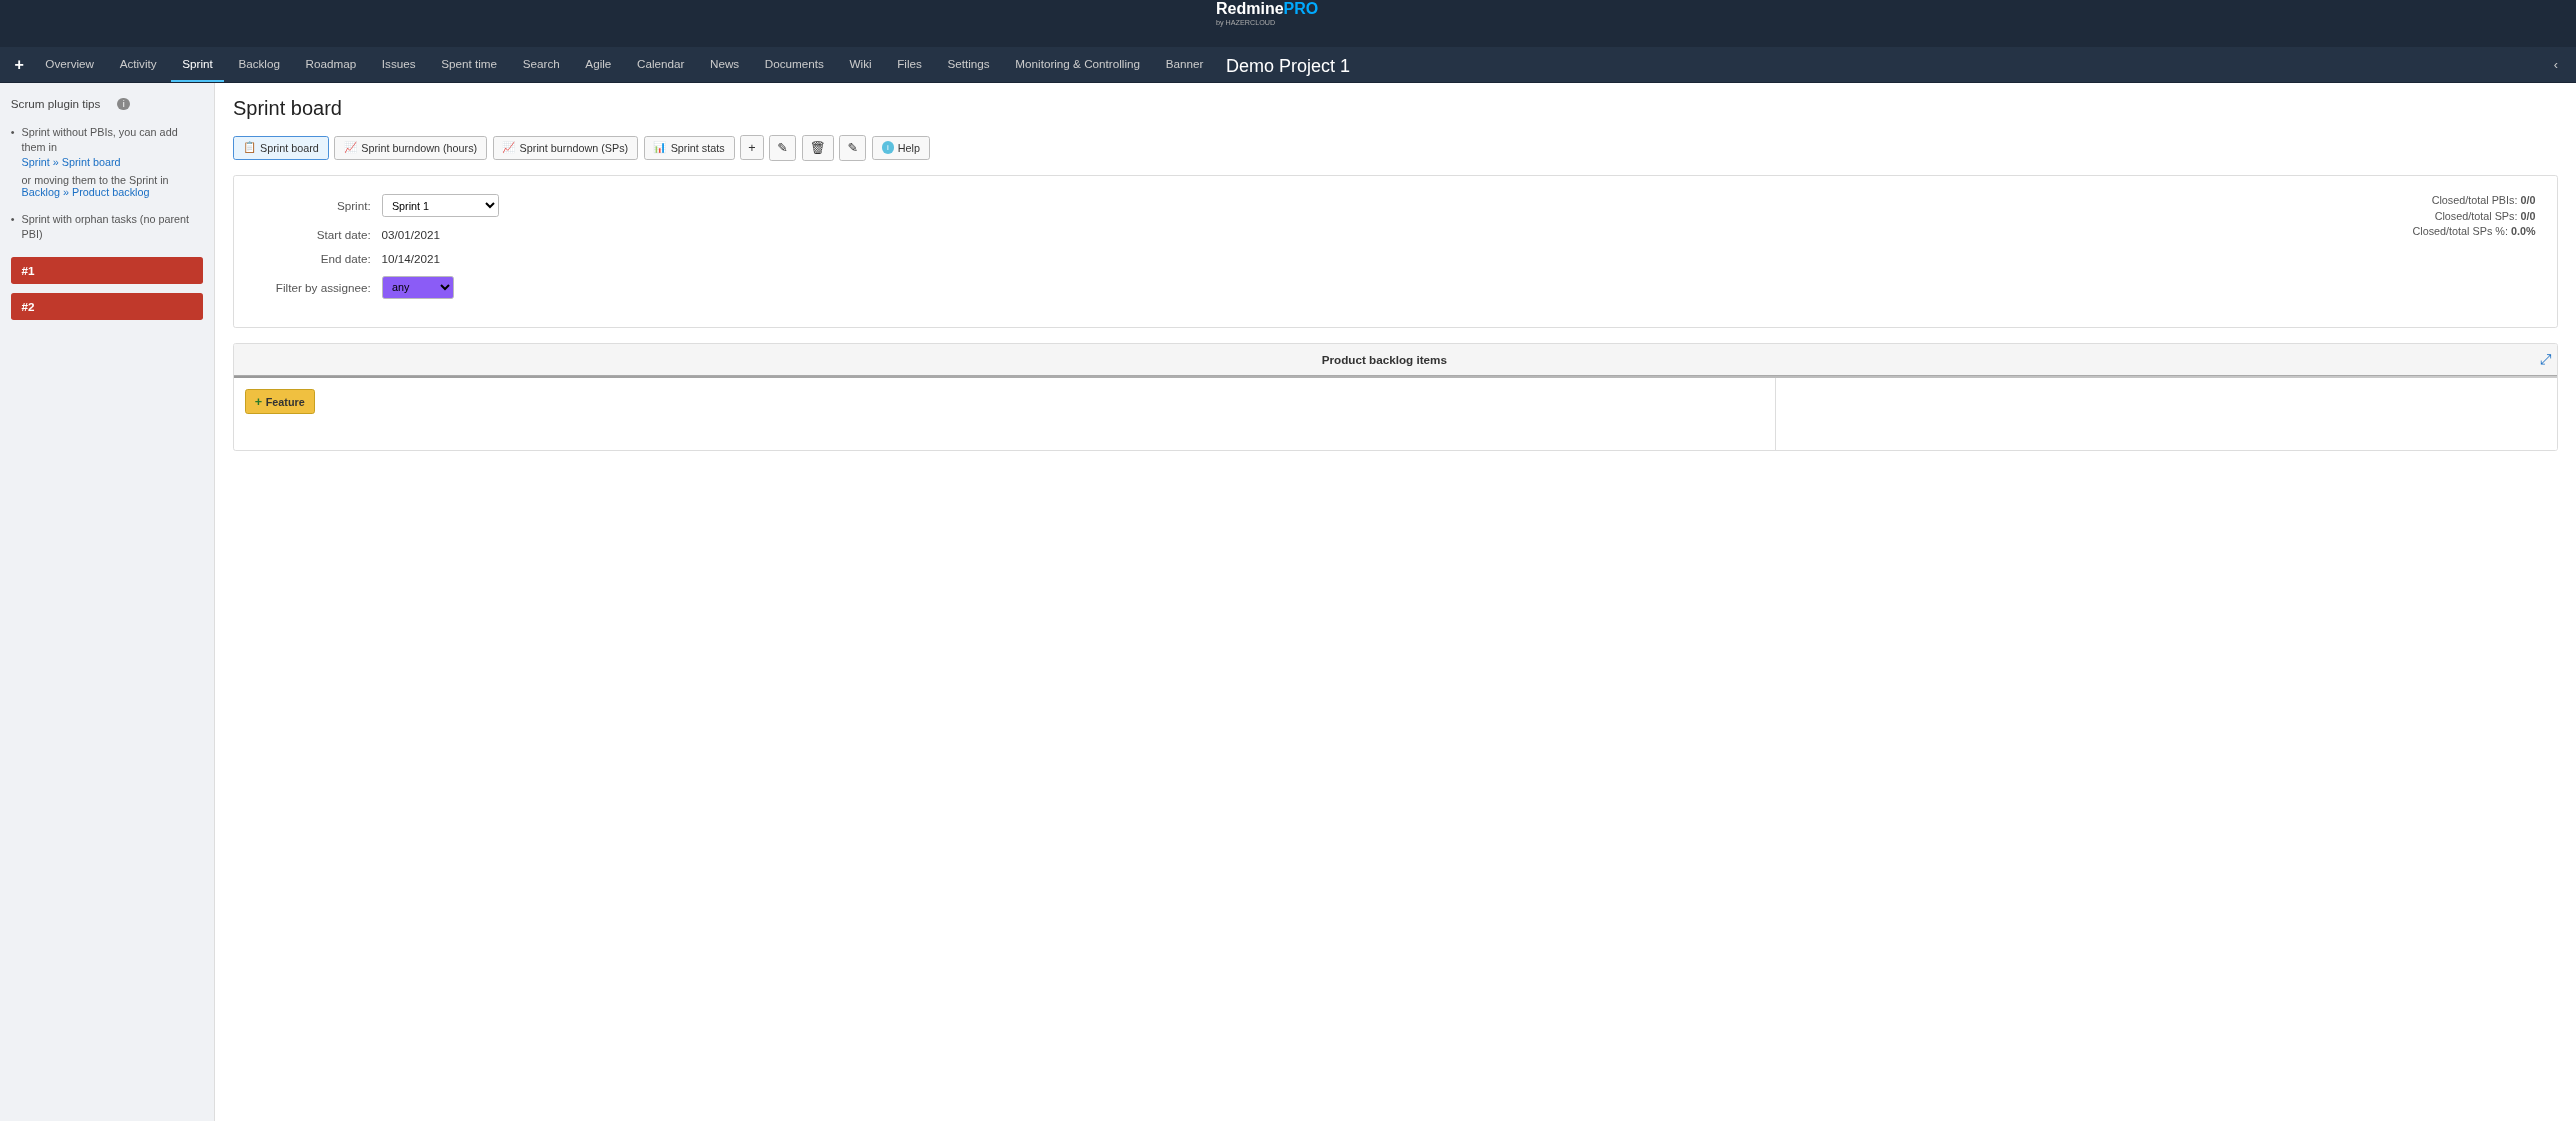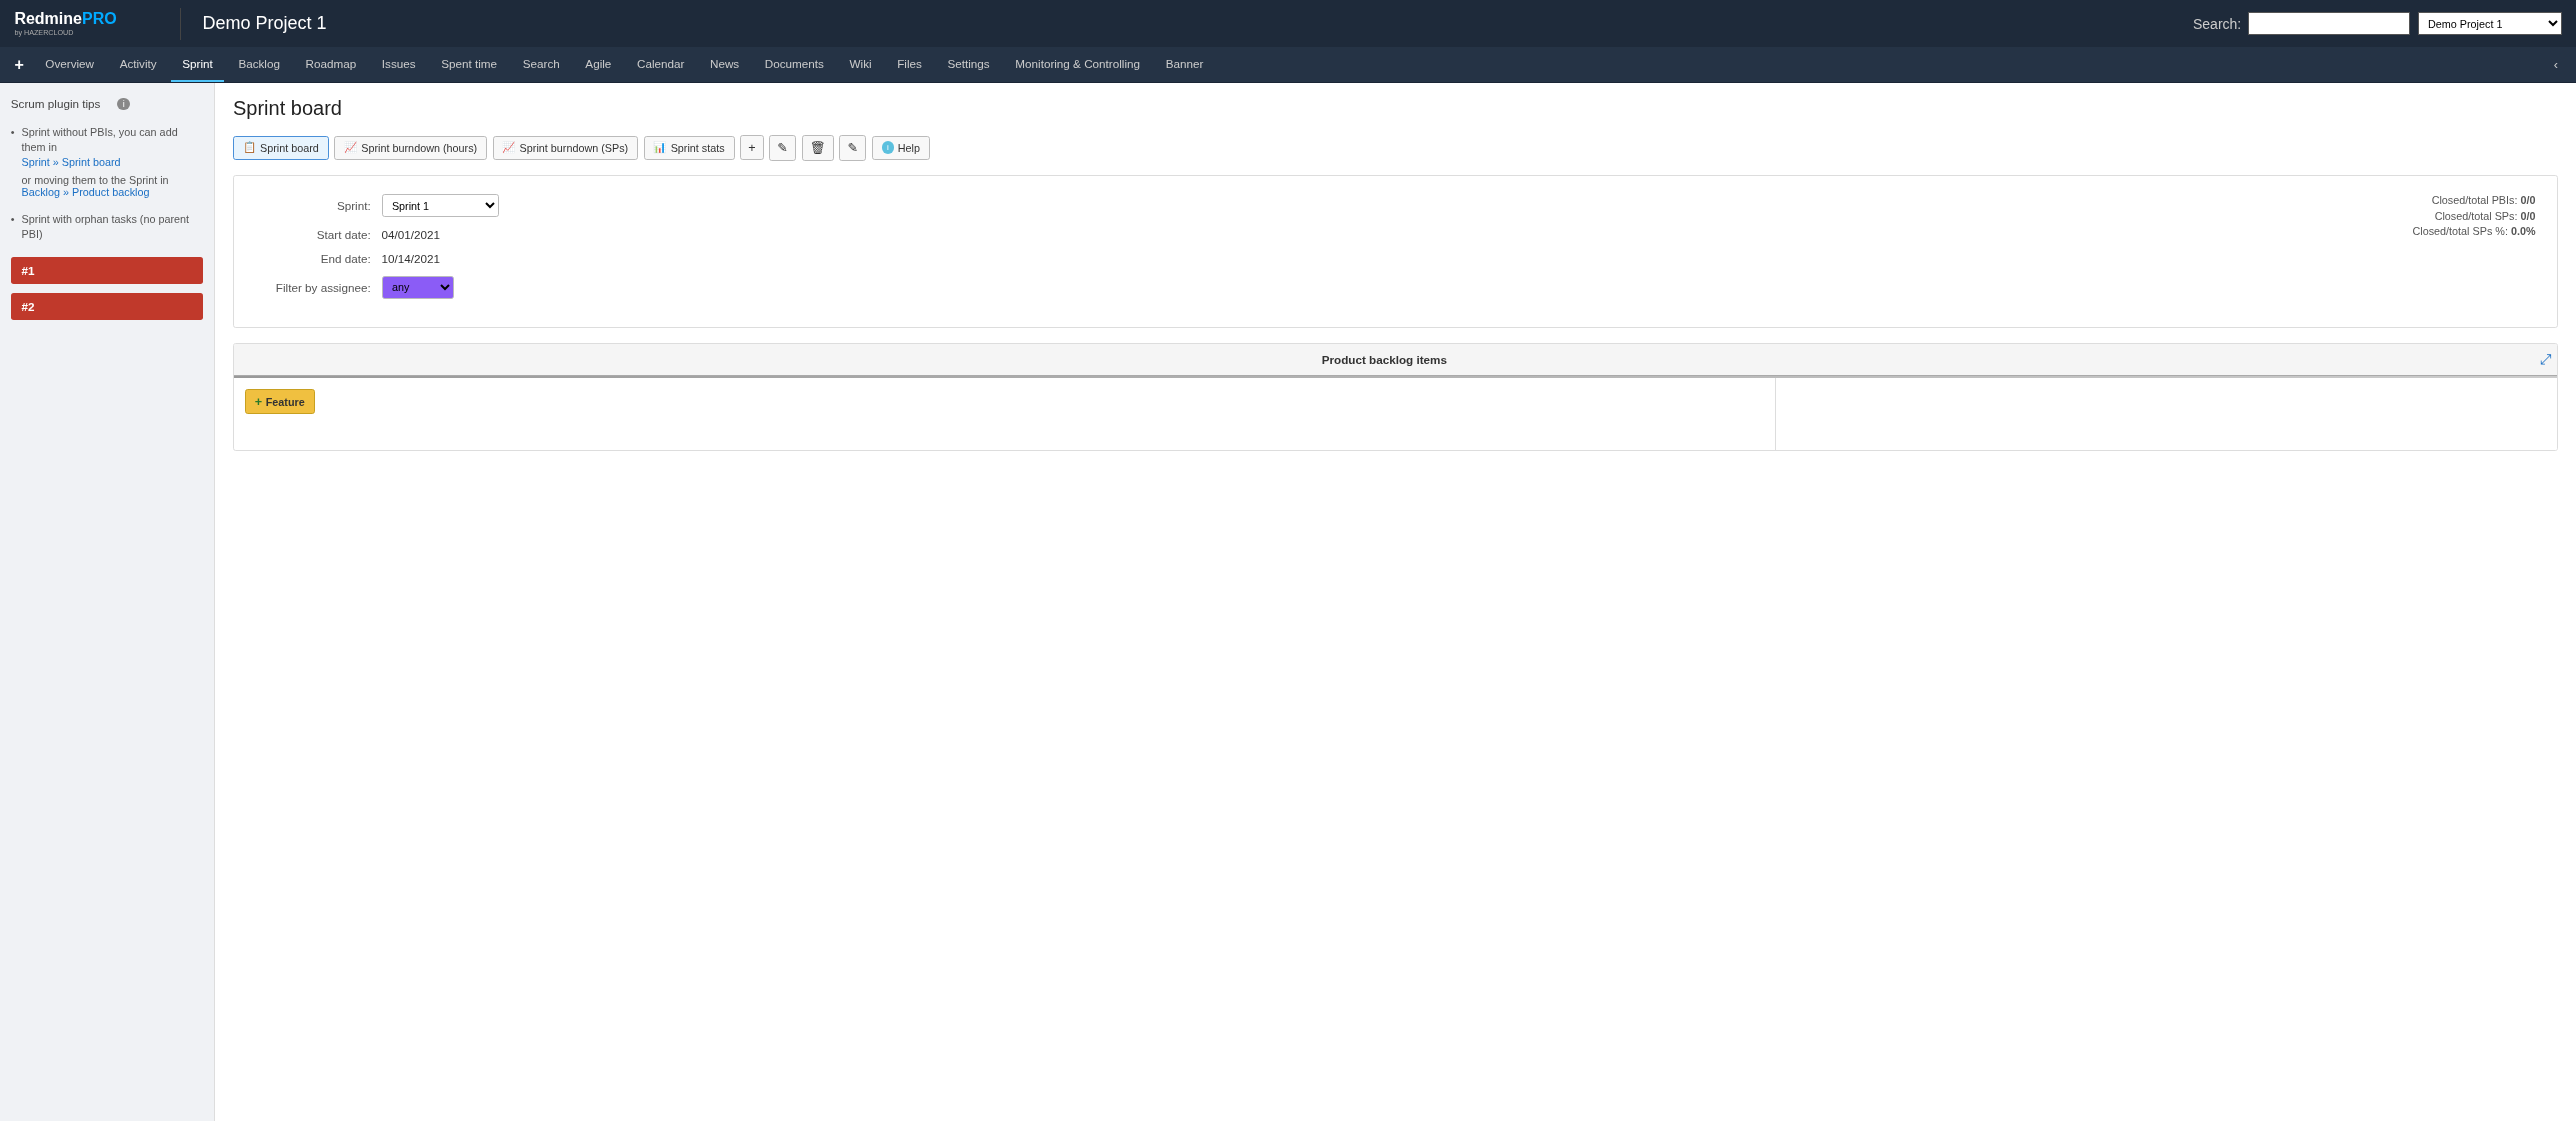--- a/index.html
+++ b/index.html
@@ -6,20 +6,21 @@
     body { font-family: Arial, sans-serif; font-size: 11.7px; background: #f5f5f5; color: #333; }
 
     
     .top-header {
       background: #1e2a3a;
       display: flex;
       align-items: center;
       padding: 0 14.4px;
       height: 47px;
       gap: 14.4px;
+      flex-direction: column;
     }
     .logo-area {
       display: flex;
       align-items: center;
       gap: 5.4px;
       min-width: 144px;
     }
     .logo-redmine { color: white; font-size: 16px; font-weight: bold; }
     .logo-pro { color: #00aaff; font-size: 16px; font-weight: bold; }
     .project-title {
@@ -479,21 +480,21 @@
       <div style="display:flex;">
         <div style="flex:1;">
           <div class="form-row">
             <div class="form-label">Sprint:</div>
             <select class="sprint-select">
               <option>Sprint 1</option>
             </select>
           </div>
           <div class="form-row">
             <div class="form-label">Start date:</div>
-            <div class="form-value">04/01/2021</div>
+            <div class="form-value">03/01/2021</div>
           </div>
           <div class="form-row">
             <div class="form-label">End date:</div>
             <div class="form-value">10/14/2021</div>
           </div>
           <div class="form-row">
             <div class="form-label">Filter by assignee:</div>
             <select class="filter-select">
               <option>any</option>
               <option>me</option>

